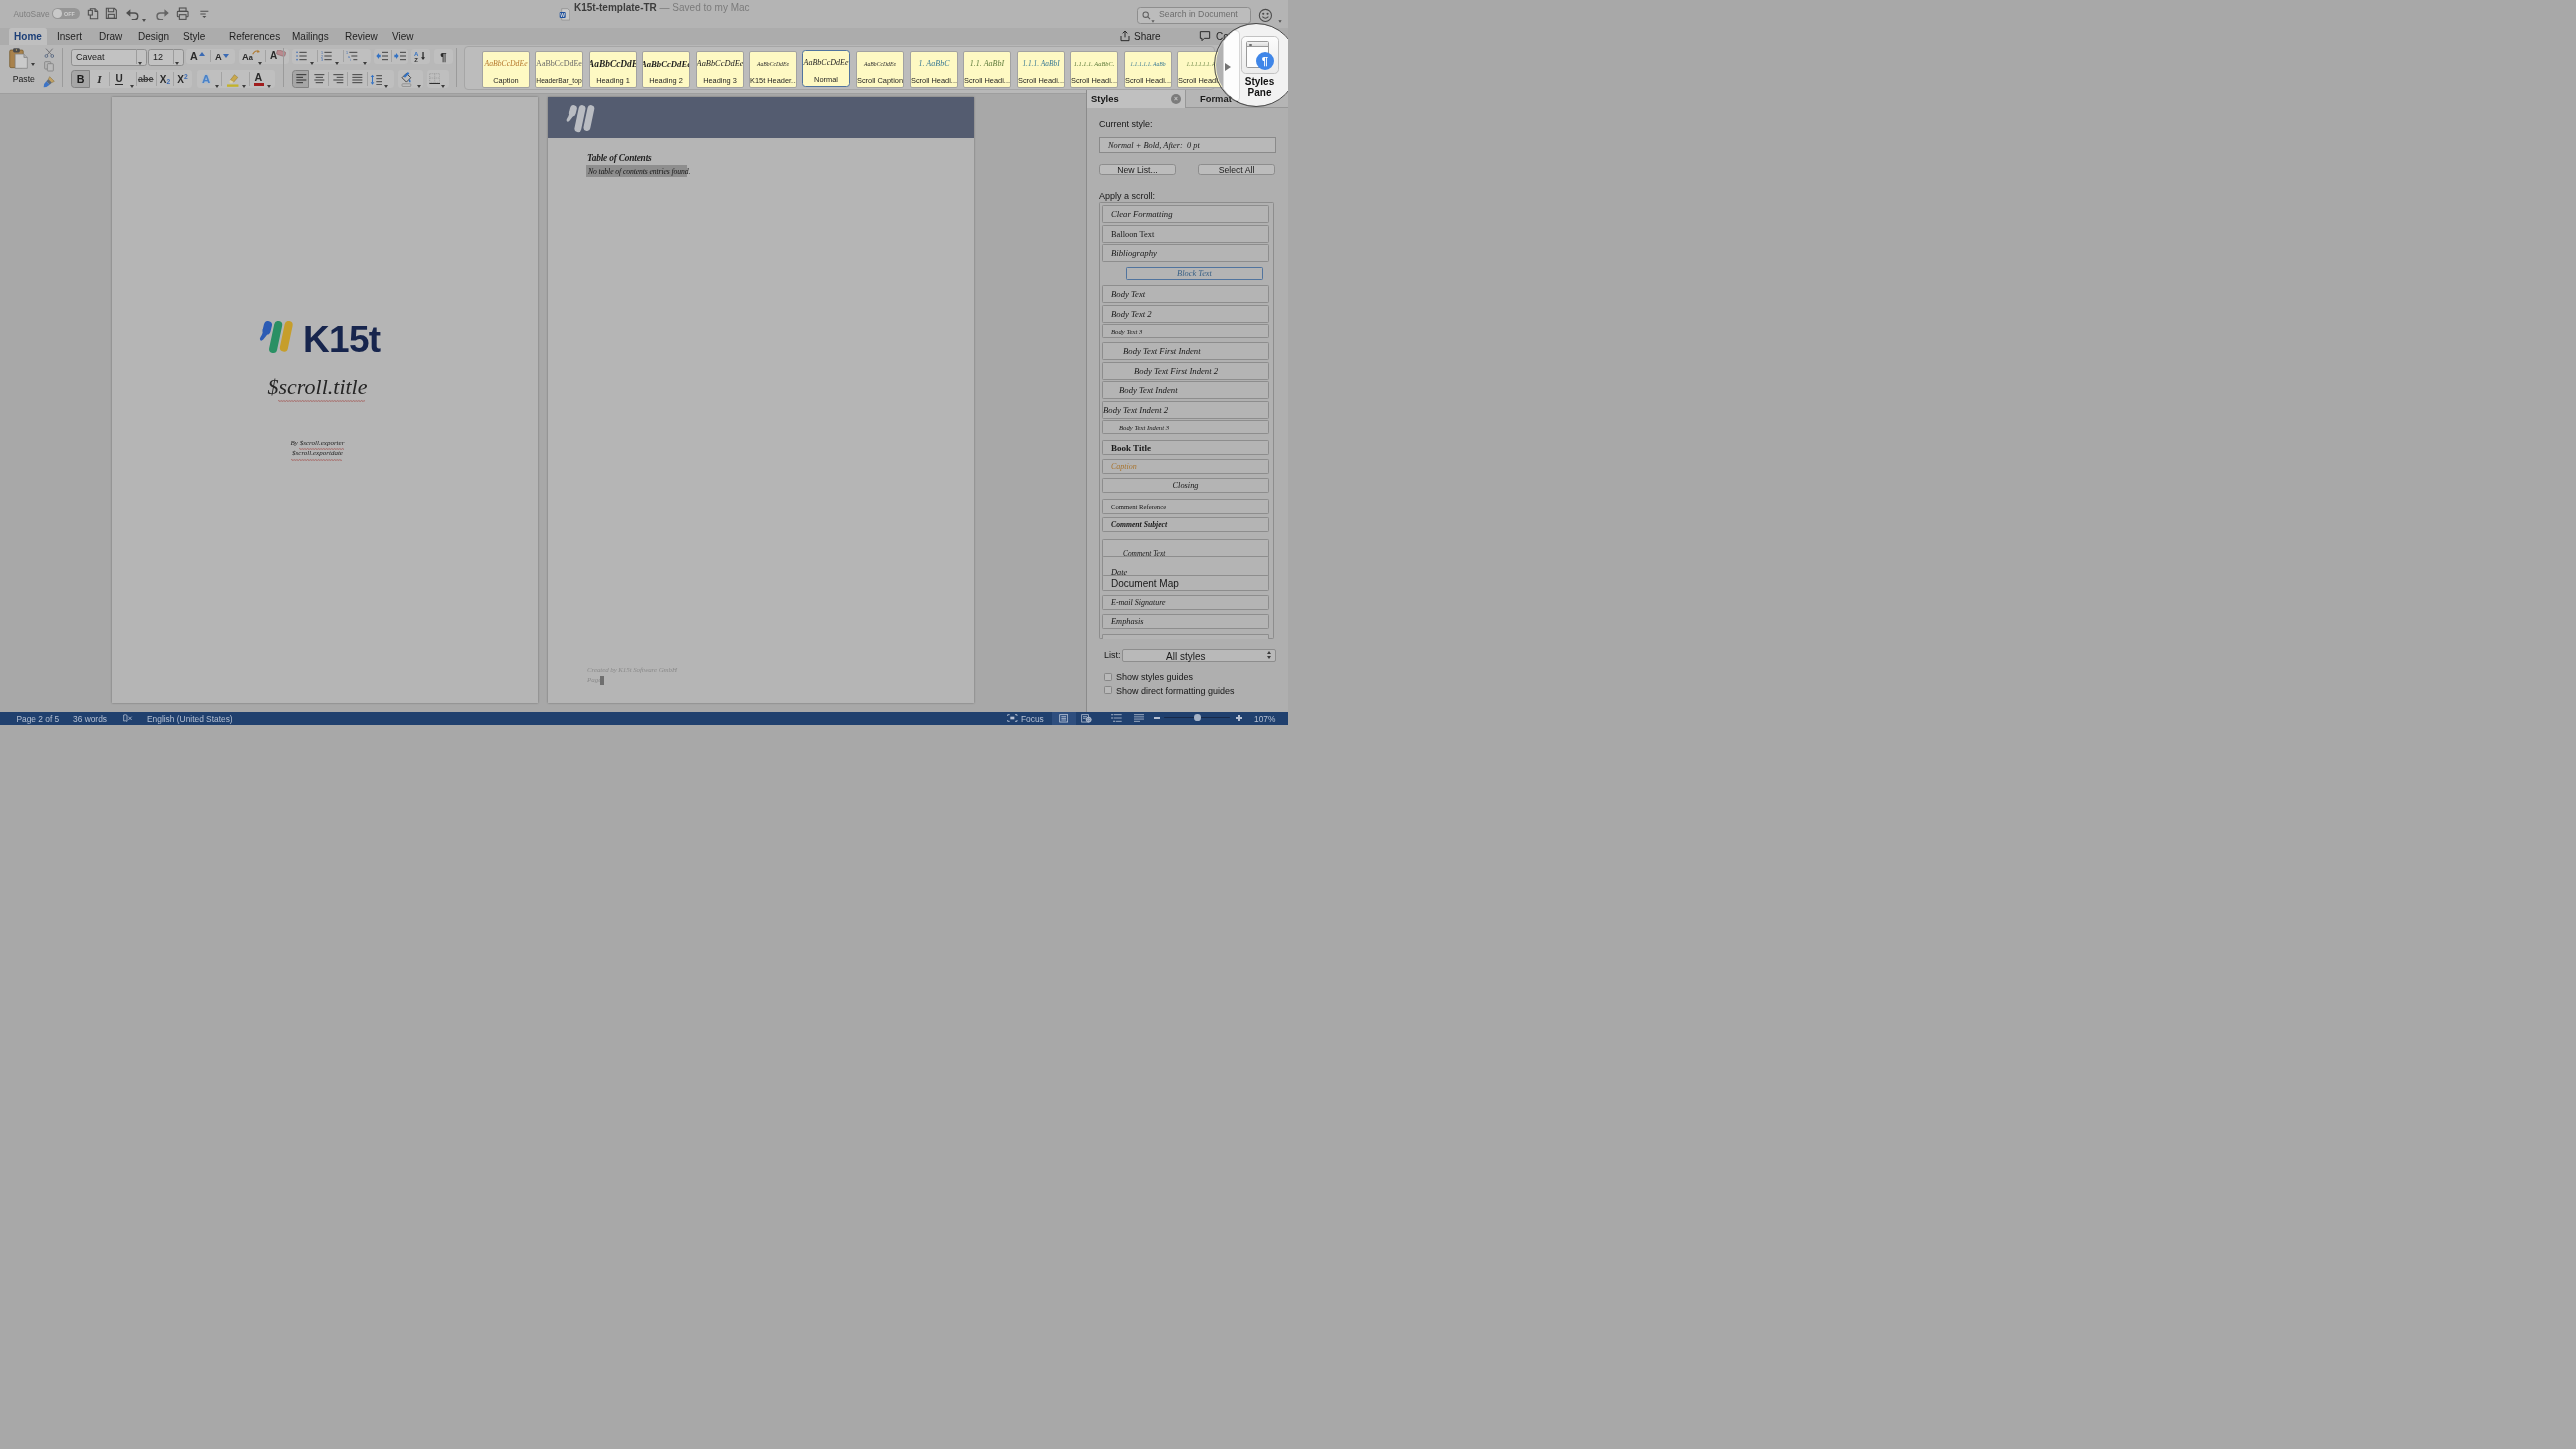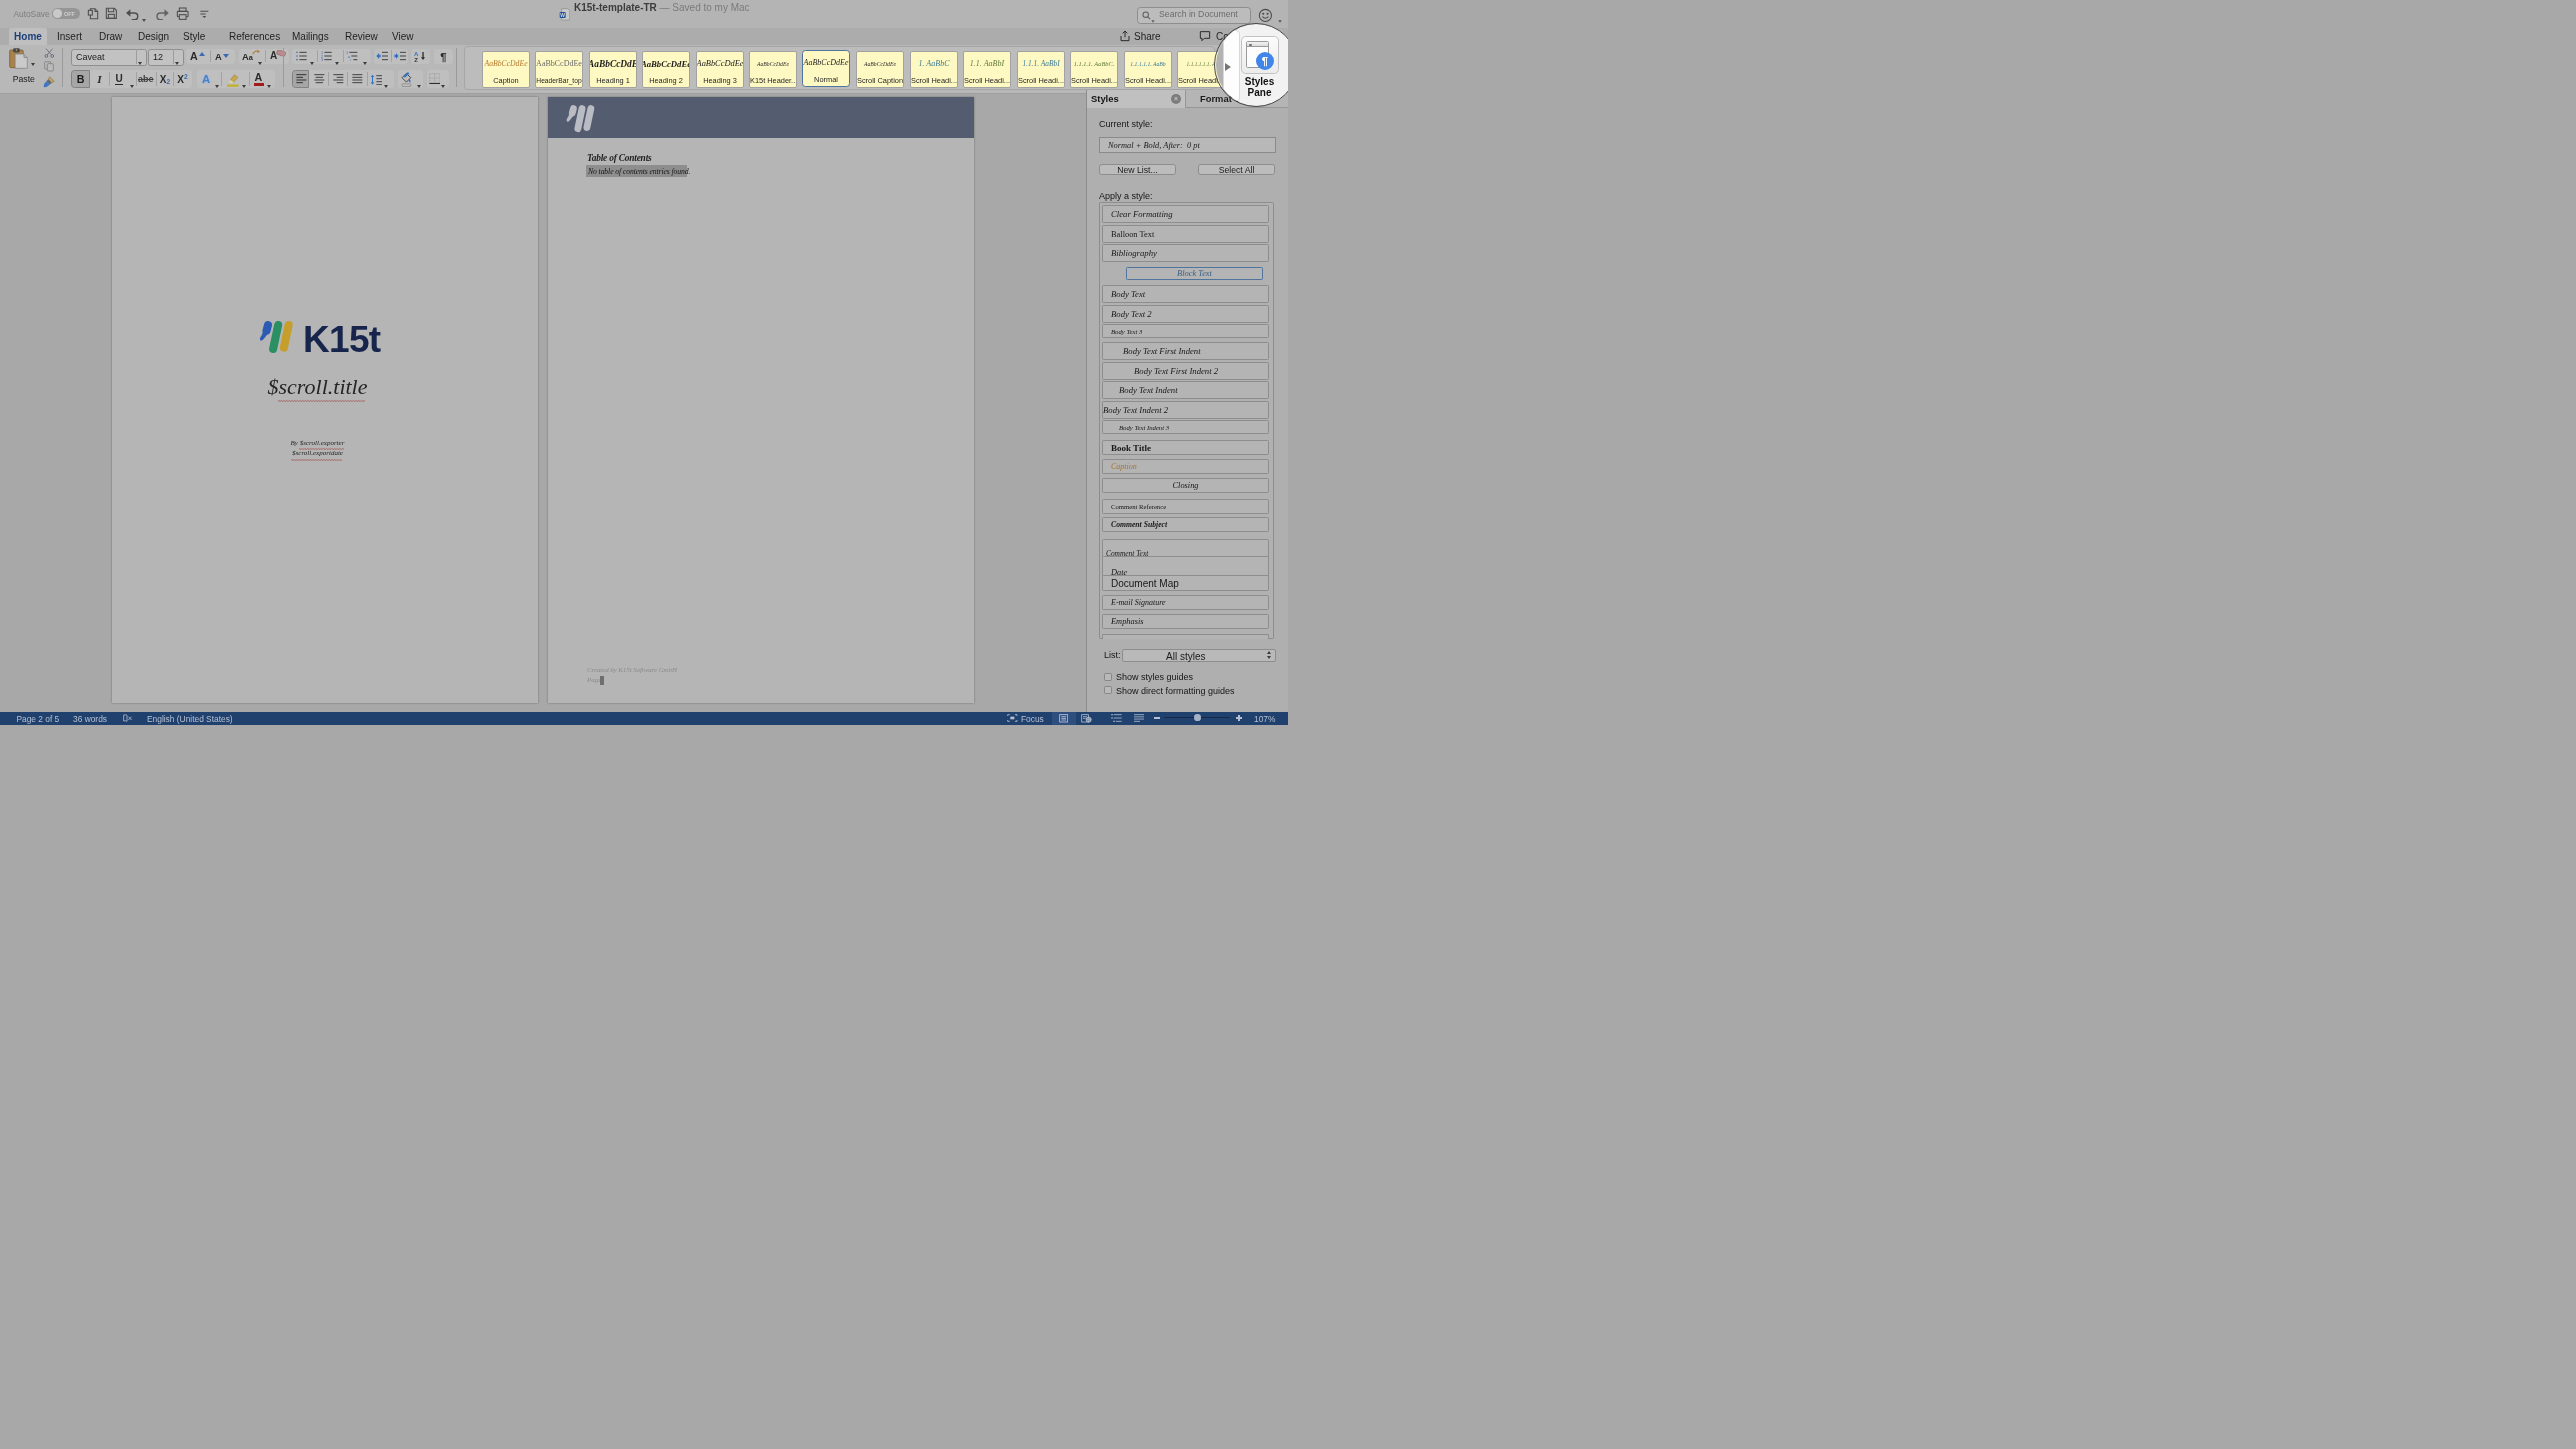--- a/index.html
+++ b/index.html
@@ -399,40 +399,40 @@
   <div class="abs ctr" style="left:1171px;top:94px;width:10px;height:10px;border-radius:50%;background:#7c7c7c;color:#c9c9c9;font-size:6.7px;font-weight:bold;line-height:10px;">×</div>
   <div class="abs" style="left:1200px;top:93px;font-size:9.4px;font-weight:bold;color:#1d1d1d;">Format Text</div>
 
   <div class="abs" style="left:1099px;top:119px;font-size:9px;color:#161616;">Current style:</div>
   <div class="abs" style="left:1099px;top:137px;width:177px;height:16px;background:#b8b8b8;border:0.7px solid #8a8a8a;box-sizing:border-box;"></div>
   <div class="abs ser it" style="left:1108px;top:141px;font-size:8.4px;color:#1b1b1b;">Normal + Bold, After:&nbsp; 0 pt</div>
 
   <div class="abs ctr" style="left:1099px;top:164px;width:77px;height:11px;background:#bcbcbc;border:0.7px solid #8d8d8d;border-radius:2.7px;box-sizing:border-box;font-size:8.7px;color:#1a1a1a;">New List...</div>
   <div class="abs ctr" style="left:1198px;top:164px;width:77px;height:11px;background:#bcbcbc;border:0.7px solid #8d8d8d;border-radius:2.7px;box-sizing:border-box;font-size:8.7px;color:#1a1a1a;">Select All</div>
 
-  <div class="abs" style="left:1099px;top:191px;font-size:9px;color:#161616;">Apply a style:</div>
+  <div class="abs" style="left:1099px;top:191px;font-size:9px;color:#161616;">Apply a scroll:</div>
   <div class="abs" style="left:1099px;top:202px;width:175px;height:437px;background:#b1b1b1;border:0.7px solid #8d8d8d;border-radius:1.3px;box-sizing:border-box;"></div>
   <div class="pcell ser it" style="top:205px;height:18px;font-size:8.7px;padding-left:8px;">Clear Formatting</div>
   <div class="pcell ser" style="top:225px;height:18px;font-size:8.4px;padding-left:8px;">Balloon Text</div>
   <div class="pcell ser it" style="top:244px;height:18px;font-size:8.7px;padding-left:8px;">Bibliography</div>
   <div class="pcell ser it ctr" style="top:267px;height:12.7px;left:1126px;width:137px;border-color:#51749e;color:#3a6186;font-size:8.4px;">Block Text</div>
   <div class="pcell ser it" style="top:285px;height:18px;font-size:8.7px;padding-left:8px;">Body Text</div>
   <div class="pcell ser it" style="top:305px;height:18px;font-size:8.7px;padding-left:8px;">Body Text 2</div>
   <div class="pcell ser it" style="top:324px;height:14.4px;font-size:6.7px;padding-left:8px;">Body Text 3</div>
   <div class="pcell ser it" style="top:342px;height:18px;font-size:8.7px;padding-left:20px;">Body Text First Indent</div>
   <div class="pcell ser it" style="top:362px;height:18px;font-size:8.7px;padding-left:31px;">Body Text First Indent 2</div>
   <div class="pcell ser it" style="top:381px;height:18px;font-size:8.7px;padding-left:16px;">Body Text Indent</div>
   <div class="pcell ser it" style="top:401px;height:18px;font-size:8.7px;">Body Text Indent 2</div>
   <div class="pcell ser it" style="top:420px;height:14.4px;font-size:6.7px;padding-left:16px;">Body Text Indent 3</div>
   <div class="pcell ser" style="top:440px;height:15.4px;font-size:9px;font-weight:bold;padding-left:8px;">Book Title</div>
   <div class="pcell ser it" style="top:459px;height:15px;font-size:8px;color:#a8742e;padding-left:8px;">Caption</div>
   <div class="pcell ser it ctr" style="top:478px;height:14.8px;font-size:8.4px;">Closing</div>
   <div class="pcell ser" style="top:499px;height:14.8px;font-size:6.7px;padding-left:8px;">Comment Reference</div>
   <div class="pcell ser it" style="top:517px;height:15px;font-size:7.7px;font-weight:bold;padding-left:8px;">Comment Subject</div>
-  <div class="pcell ser it" style="top:539px;height:28px;font-size:7.4px;padding-left:3px;">Comment Text</div>
+  <div class="pcell ser it" style="top:539px;height:28px;font-size:7.4px;padding-left:20px;">Comment Text</div>
   <div class="pcell ser it" style="top:556px;height:32px;font-size:8.4px;padding-left:8px;">Date</div>
   <div class="pcell" style="top:575px;height:16.4px;font-size:10px;padding-left:8px;">Document Map</div>
   <div class="pcell ser it" style="top:595px;height:15px;font-size:8px;padding-left:8px;">E-mail Signature</div>
   <div class="pcell ser it" style="top:614px;height:15px;font-size:8.4px;padding-left:8px;">Emphasis</div>
   <div class="pcell" style="top:634px;height:4.7px;border-bottom:none;"></div>
 
   <div class="abs" style="left:1104px;top:650px;font-size:9px;color:#161616;">List:</div>
   <div class="abs" style="left:1122px;top:649px;width:154px;height:13.4px;background:#b9b9b9;border:0.7px solid #8d8d8d;border-radius:2px;box-sizing:border-box;"></div>
   <div class="abs" style="left:1124px;top:651px;font-size:10px;color:#1a1a1a;margin-left:42px;">All styles</div>
   <div class="abs" style="left:1267px;top:651px;width:0;height:0;border-left:2.7px solid transparent;border-right:2.7px solid transparent;border-bottom:3.4px solid #3c3c3c;"></div>

